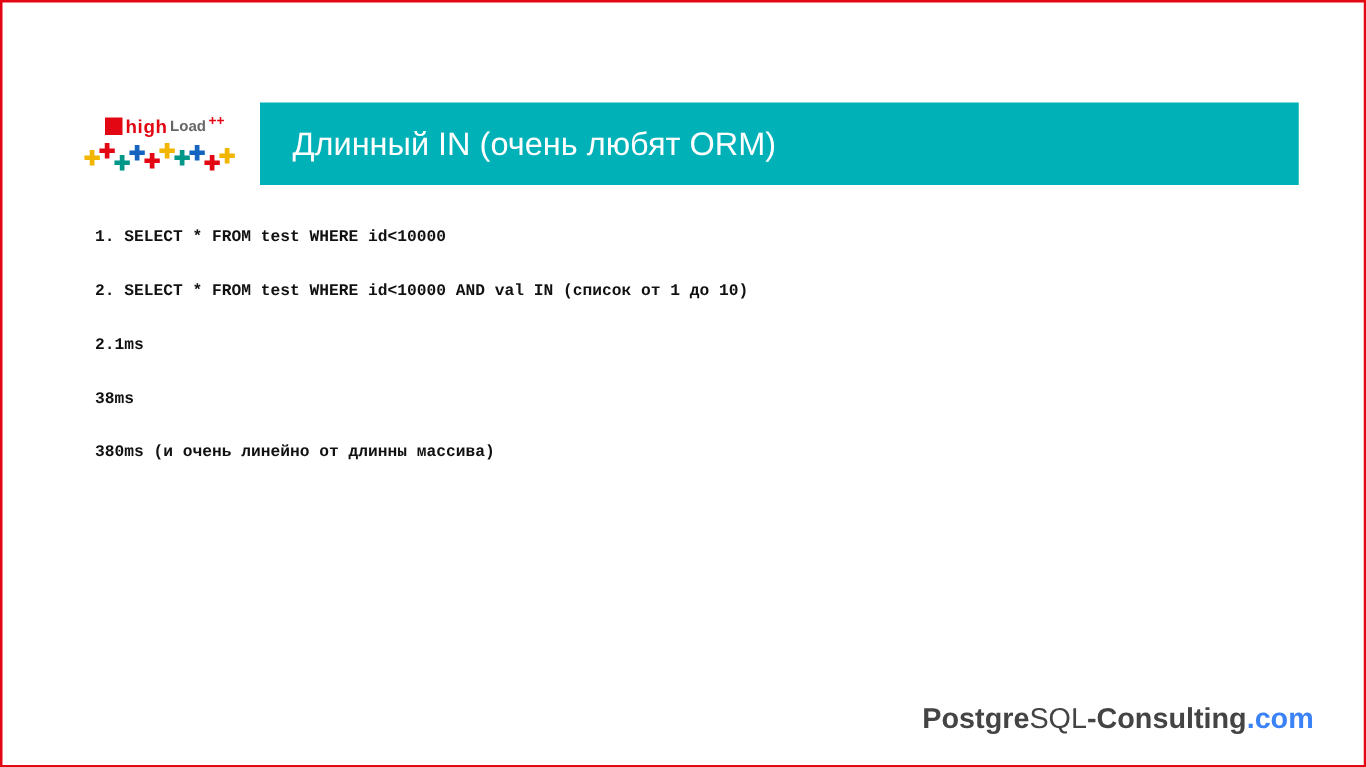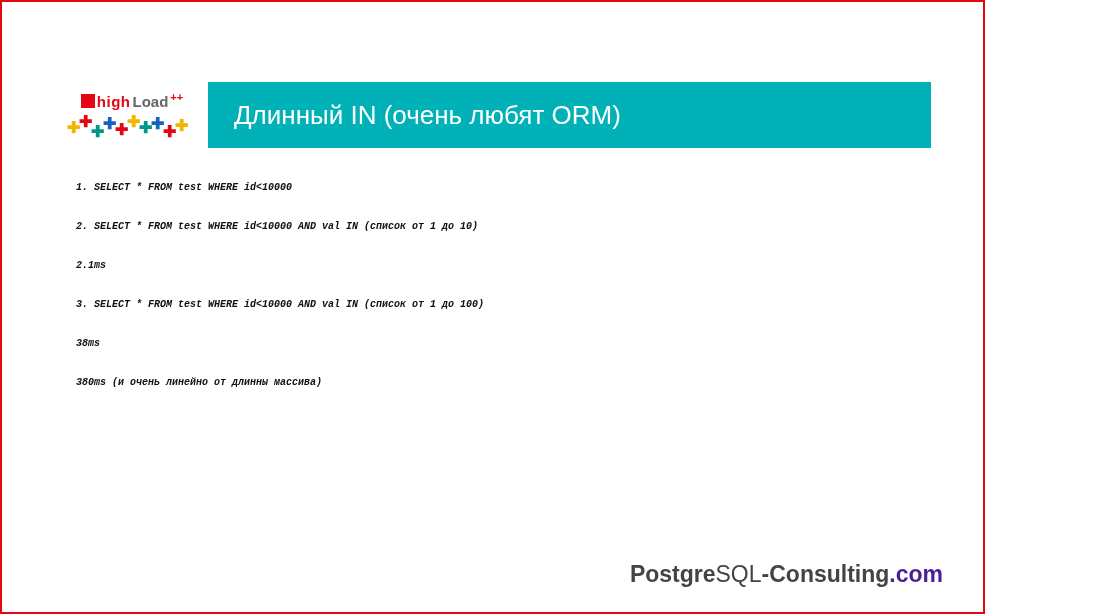--- a/index.html
+++ b/index.html
@@ -5,21 +5,21 @@
   html, body {
     margin: 0;
     padding: 0;
     width: 1093px;
     height: 614px;
     background: #fff;
     font-family: "Segoe UI", Arial, sans-serif;
   }
   .slide {
     box-sizing: border-box;
-    width: 985px;
+    width: 1093px;
     height: 614px;
     border: 2px solid #e30613;
     position: relative;
     background: #fff;
   }
   .header-row {
     position: absolute;
     top: 80px;
     left: 60px;
     right: 0;
@@ -41,21 +41,21 @@
     align-items: center;
     gap: 2px;
   }
   .hl-icon {
     width: 14px;
     height: 14px;
     background: #e30613;
     display: inline-block;
   }
   .hl-text-high { color: #e30613; font-weight: 600; font-size: 15px; letter-spacing: 0.5px;}
-  .hl-text-load { color: #666; font-weight: 600; font-size: 15px; }
+  .hl-text-load { color: #666; font-weight: 600; font-size: 12px; }
   .hl-plus { color: #e30613; font-size: 11px; font-weight: 700; position: relative; top:-4px; }
   .confetti {
     margin-top: 4px;
     height: 24px;
     width: 130px;
     position: relative;
   }
   .cf {
     position: absolute;
     font-size: 16px;
@@ -79,38 +79,37 @@
     font-family: "Segoe UI Light", "Segoe UI", Arial, sans-serif;
   }
   .content {
     position: absolute;
     top: 180px;
     left: 74px;
     right: 60px;
   }
   .line {
     font-family: "Courier New", monospace;
-    font-size: 10px;
+    font-size: 13px;
     font-weight: 700;
     color: #111;
     margin-bottom: 28px;
     white-space: pre;
-    font-style: italic;
   }
   .footer-logo {
     position: absolute;
     right: 40px;
     bottom: 24px;
     font-size: 23px;
     font-family: "Segoe UI", Arial, sans-serif;
   }
   .fl-strong { color: #444; font-weight: 700; }
   .fl-thin { color: #444; font-weight: 300; }
   .fl-dash { color: #444; font-weight: 700; }
-  .fl-com { color: #4c1d95; font-weight: 600; }
+  .fl-com { color: #3b82f6; font-weight: 600; }
 </style>
 </head>
 <body>
 
 <div class="slide">
 
   <div class="header-row">
     <div class="logo-block">
       <div class="logo-hl">
         <span class="hl-icon"></span>
@@ -133,21 +132,20 @@
     </div>
     <div class="title-bar">
       <span class="title-text">Длинный IN (очень любят ORM)</span>
     </div>
   </div>
 
   <div class="content" id="content">
       <div class="line">1. SELECT * FROM test WHERE id&lt;10000</div>
       <div class="line">2. SELECT * FROM test WHERE id&lt;10000 AND val IN (список от 1 до 10)</div>
       <div class="line">2.1ms</div>
-      <div class="line">3. SELECT * FROM test WHERE id&lt;10000 AND val IN (список от 1 до 100)</div>
       <div class="line">38ms</div>
       <div class="line">380ms (и очень линейно от длинны массива)</div>
     </div>
 
   <div class="footer-logo">
     <span class="fl-strong">Postgre</span><span class="fl-thin">SQL</span><span class="fl-dash">-</span><span class="fl-strong">Consulting</span><span class="fl-com">.com</span>
   </div>
 
 </div>
 

